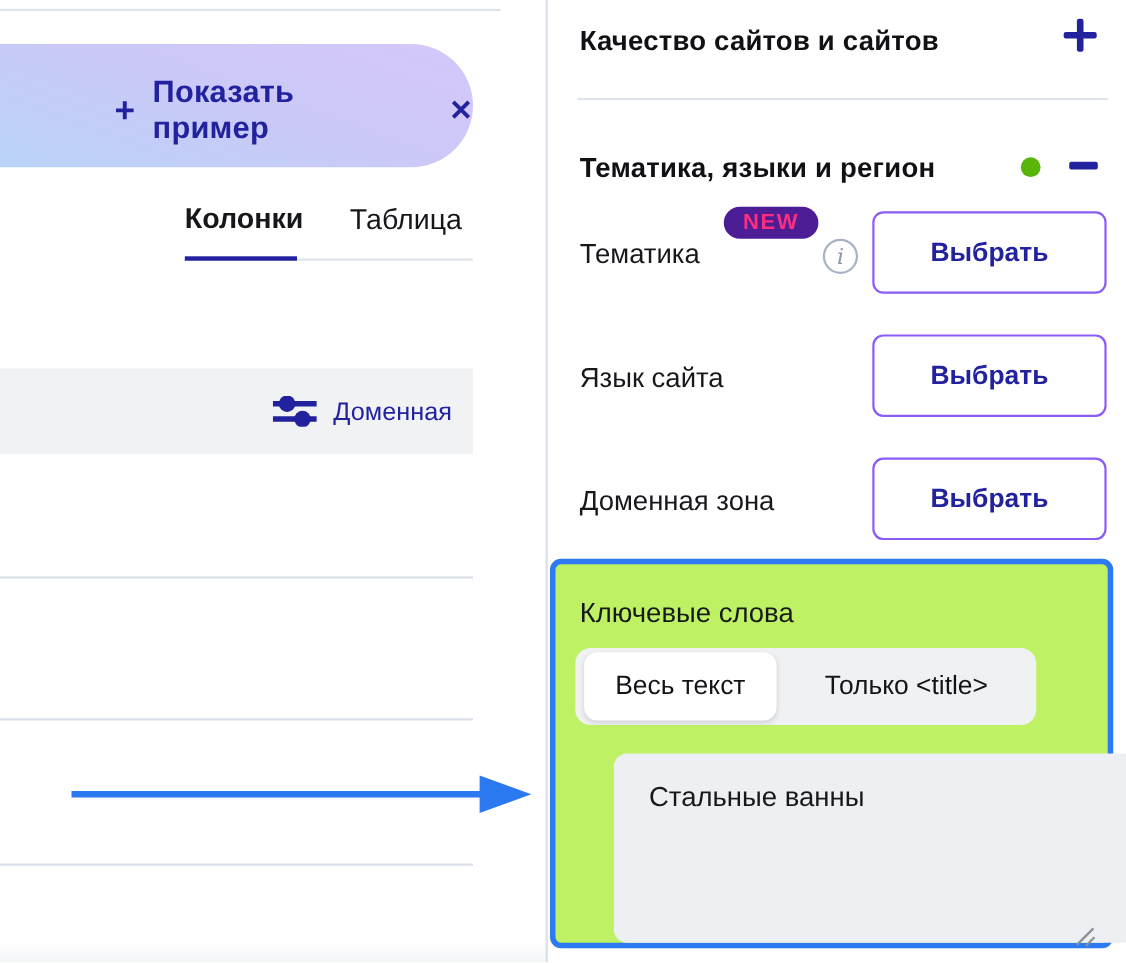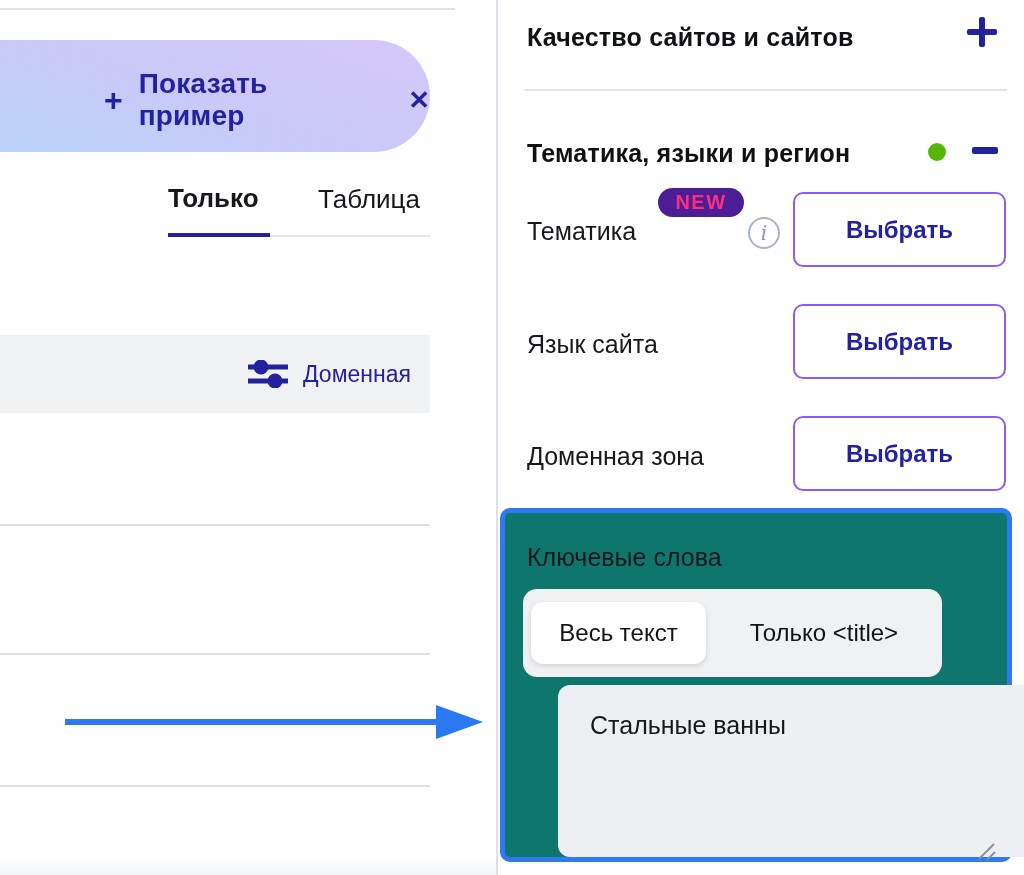--- a/index.html
+++ b/index.html
@@ -70,25 +70,25 @@
   }
   .select-btn{
     background:#ffffff;border:2px solid #8b5cf6;border-radius:10px;
     display:flex;align-items:center;justify-content:center;
     color:#22229e;font-weight:bold;font-size:24px;cursor:pointer;width:213px;height:75px;box-sizing:border-box;
   }
   .btn-1{left:793px;top:192px;} .btn-2{left:793px;top:304px;} .btn-3{left:793px;top:416px;}
 
   .keywords-box{
     left:500px;top:508px;width:512px;height:354px;box-sizing:border-box;
-    border:5px solid #2d7af3;border-radius:10px;background:#0f766e;
+    border:5px solid #2d7af3;border-radius:10px;background:#bef264;
   }
   .kw-label{position:absolute;left:22px;top:30px;font-size:25px;color:#17181b;}
   .segmented{
-    position:absolute;left:18px;top:76px;width:419px;height:88px;background:#f0f1f3;border-radius:14px;
+    position:absolute;left:18px;top:76px;width:419px;height:70px;background:#f0f1f3;border-radius:14px;
     display:flex;align-items:center;
   }
   .seg-active{
     margin-left:8px;width:175px;height:62px;background:#ffffff;border-radius:12px;
     box-shadow:0 2px 5px rgba(40,50,70,.16);
     display:flex;align-items:center;justify-content:center;font-size:24px;color:#131417;cursor:pointer;
   }
   .seg-inactive{flex:1;text-align:center;font-size:24px;color:#131417;cursor:pointer;}
   .kw-textarea{
     position:absolute;left:20px;top:172px;width:475px;height:172px;box-sizing:border-box;
@@ -107,21 +107,21 @@
   <div class="abs top-line"></div>
 
   <div class="abs example-pill">
     <div class="pill-content">
       <span class="pill-plus">+</span>
       <span class="pill-label">Показать пример</span>
       <span class="pill-close">✕</span>
     </div>
   </div>
 
-  <span class="abs tab tab-tree">Только</span>
+  <span class="abs tab tab-tree">Колонки</span>
   <span class="abs tab tab-table">Таблица</span>
   <div class="abs tab-track"></div>
   <div class="abs tab-active-bar"></div>
 
   <div class="abs columns-bar">
     <div class="columns-button">
       <svg class="sliders-icon" width="40" height="28" viewBox="0 0 40 28">
         <line x1="0" y1="7" x2="40" y2="7" stroke="#22229e" stroke-width="5"></line>
         <circle cx="13" cy="7" r="7.5" fill="#22229e"></circle>
         <line x1="0" y1="21" x2="40" y2="21" stroke="#22229e" stroke-width="5"></line>

